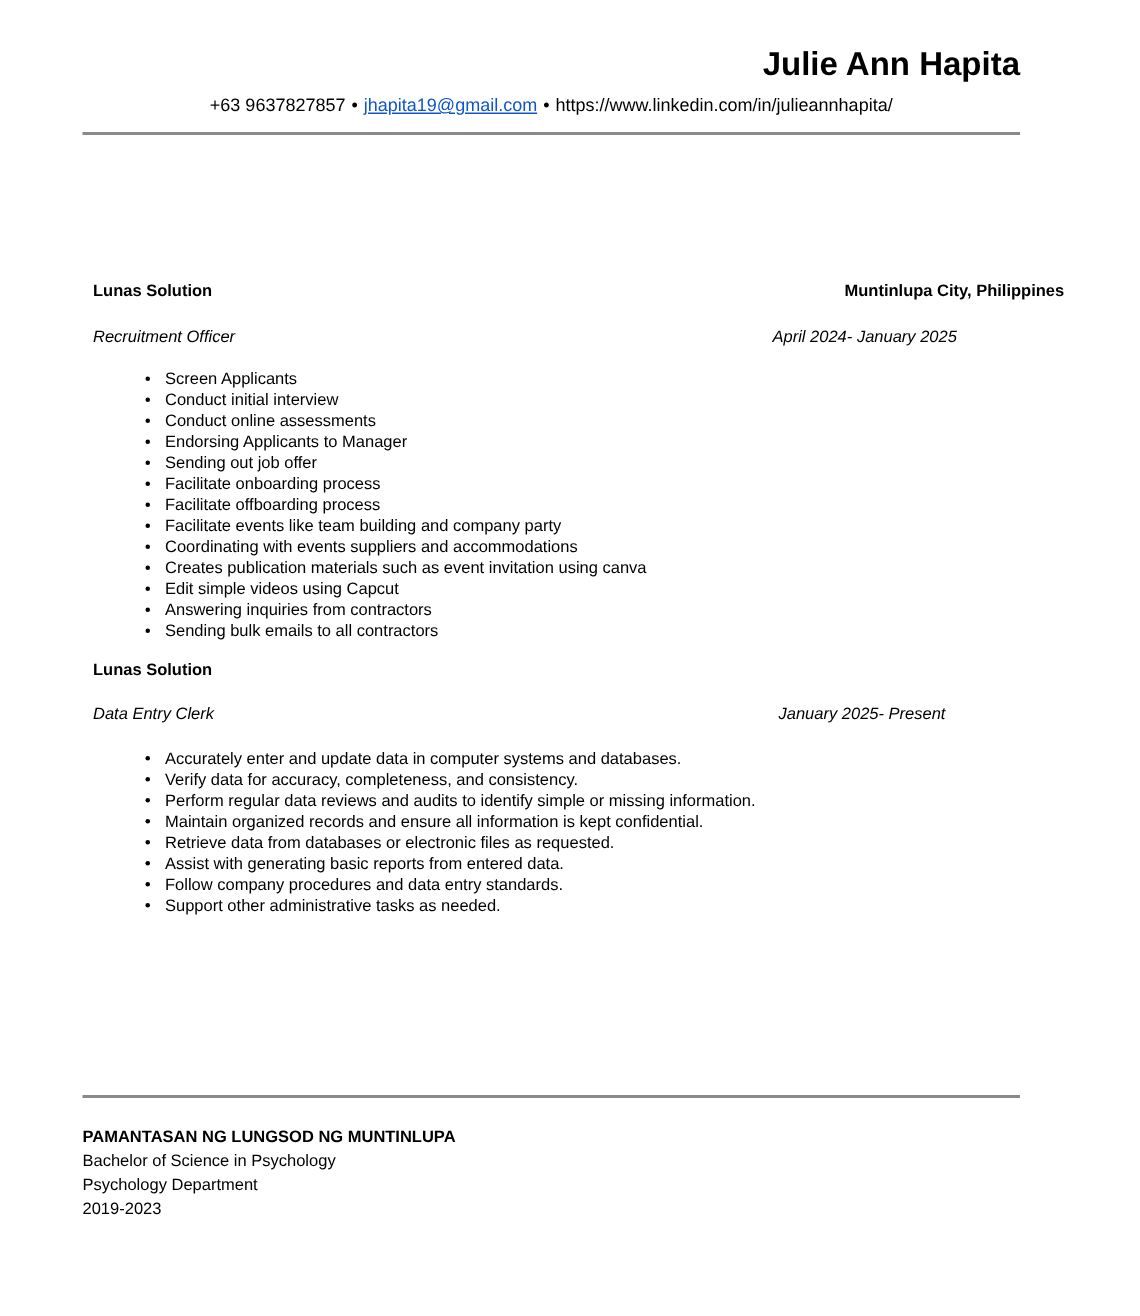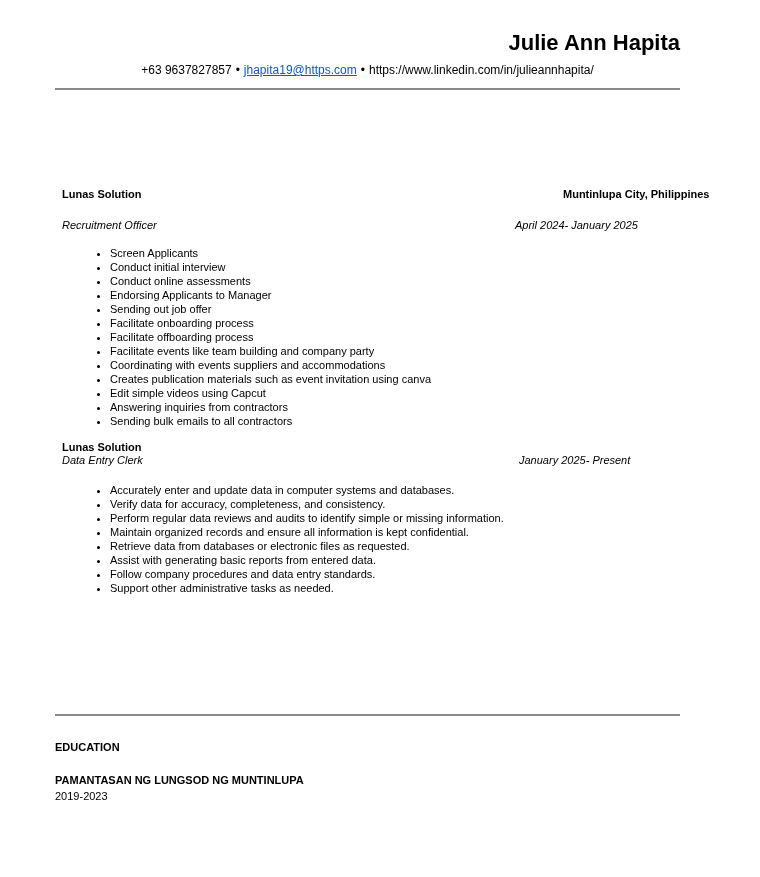--- a/index.html
+++ b/index.html
@@ -37,21 +37,21 @@
     margin: 11px 0 0 0;
   }
 
   .experience { margin-top: 98px; }
   .entry { padding-left: 7px; font-size: 11px; }
   .entry-2 { margin-top: 13px; }
   .row { position: relative; line-height: 13px; }
   .company { font-weight: bold; }
   .loc { position: absolute; left: 453px; top: 0; font-weight: bold; white-space: nowrap; padding-left: 48px; }
   .role-row { margin-top: 18px; font-style: italic; }
-  .entry-2 .role-row { margin-top: 0; }
+  .entry-2 .role-row { margin-top: 16px; }
   .dates { position: absolute; left: 453px; top: 0; font-style: italic; white-space: nowrap; }
   .entry-2 .dates { left: 457px; }
   ul.duties {
     margin: 14px 0 0 0;
     padding-left: 48px;
     list-style: disc;
   }
   .entry-2 ul.duties { margin-top: 16px; }
   ul.duties li { font-size: 11px; line-height: 14px; }
 
@@ -73,21 +73,21 @@
   .edu-line { font-size: 11px; line-height: 16px; }
 </style>
 </head>
 <body>
 
 <div class="page">
 
   <h1 class="name">Julie Ann Hapita</h1>
 
   <div class="contact">
-    <span>+63 9637827857</span><span class="dot">•</span><a class="email-link" href="#">jhapita19@https.com</a><span class="dot">•</span><span>https://www.linkedin.com/in/julieannhapita/</span>
+    <span>+63 9637827857</span><span class="dot">•</span><a class="email-link" href="#">jhapita19@gmail.com</a><span class="dot">•</span><span>https://www.linkedin.com/in/julieannhapita/</span>
   </div>
 
   <hr class="divider">
 
   <div class="experience">
 
     <div class="entry entry-1">
       <div class="row">
         <span class="company">Lunas Solution</span>
         <span class="loc">Muntinlupa City, Philippines</span>
@@ -131,18 +131,19 @@
           <li>Follow company procedures and data entry standards.</li>
           <li>Support other administrative tasks as needed.</li>
         </ul>
     </div>
 
   </div>
 
   <hr class="divider divider-2">
 
   <div class="education">
-    <div class="edu-heading">EDUCATION</div>
     <div class="school">PAMANTASAN NG LUNGSOD NG MUNTINLUPA</div>
+    <div class="edu-line">Bachelor of Science in Psychology</div>
+    <div class="edu-line">Psychology Department</div>
     <div class="edu-line">2019-2023</div>
   </div>
 
 </div>
 
 </body></html>

